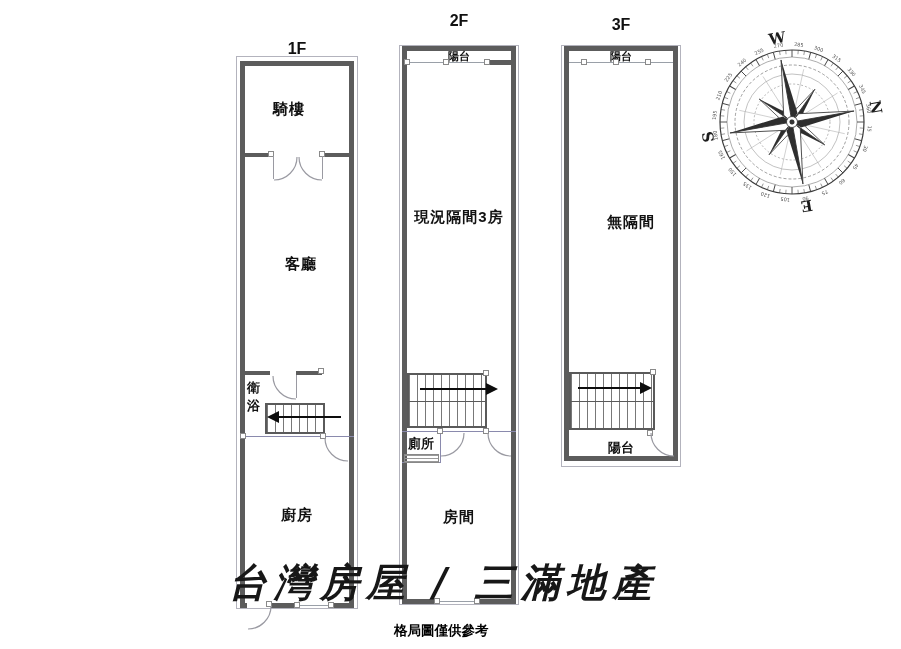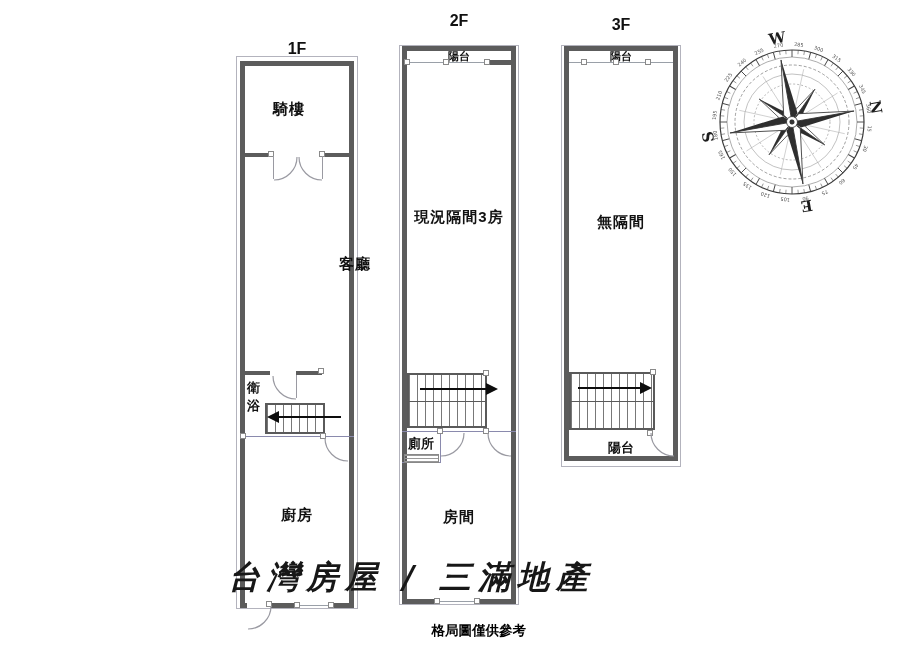--- a/index.html
+++ b/index.html
@@ -19,22 +19,22 @@
   .vert{width:17px;word-break:break-all;line-height:1.35;font-size:13px;}
   .stairs{position:absolute;box-sizing:border-box;border:2px solid #5a5a5a;
           background-image:repeating-linear-gradient(90deg,#787878 0,#787878 1px,transparent 1px,transparent 8px);}
   .stairs-mid{position:absolute;left:0;right:0;top:50%;height:1px;background:#5a5a5a;}
   .arc{position:absolute;}
   .arc path{fill:none;stroke:#9a9aa2;stroke-width:1.2;}
   .arrow-line{position:absolute;height:2px;background:#0d0d0d;}
   .ah-left{position:absolute;width:0;height:0;border-top:6px solid transparent;border-bottom:6px solid transparent;border-right:12px solid #0d0d0d;}
   .ah-right{position:absolute;width:0;height:0;border-top:6px solid transparent;border-bottom:6px solid transparent;border-left:12px solid #0d0d0d;}
   .watermark{position:absolute;font-family:"DejaVu Serif",serif;font-style:italic;font-weight:bold;
-             font-size:32px;letter-spacing:7px;color:#171717;white-space:nowrap;z-index:6;}
-  .caption{position:absolute;font-weight:bold;font-size:13.5px;color:#000;text-align:right;}
+             font-size:39px;letter-spacing:7px;color:#171717;white-space:nowrap;z-index:6;}
+  .caption{position:absolute;font-weight:bold;font-size:13.5px;color:#000;text-align:left;}
 </style>
 </head>
 <body>
 
 <div class="canvas">
 
   <div class="lbl f-title" style="left:236px;top:12px;width:122px;margin-top:28px;">1F</div>
   <div class="outer" style="left:236px;top:56px;width:120px;height:551px;"></div>
   <div class="w" style="left:240px;top:61px;width:114px;height:5px;"></div>
   <div class="w" style="left:240px;top:61px;width:5px;height:547px;"></div>
@@ -47,21 +47,21 @@
   <div class="mk" style="left:319px;top:151px;"></div>
   <div class="leaf" style="left:273px;top:156px;height:23px;"></div>
   <div class="leaf" style="left:322px;top:156px;height:23px;"></div>
   <svg class="arc" style="left:273px;top:156px;" width="25" height="25">
       <path d="M24 1 A23 23 0 0 1 1 24"></path>
     </svg>
   <svg class="arc" style="left:298px;top:156px;" width="25" height="25">
       <path d="M1 1 A23 23 0 0 0 24 24"></path>
     </svg>
 
-  <div class="lbl room" style="left:249px;top:255px;width:122px;text-align:right;">客廳</div>
+  <div class="lbl room" style="left:240px;top:255px;width:122px;">客廳</div>
 
   <div class="w" style="left:244px;top:371px;width:26px;height:4px;"></div>
   <div class="w" style="left:296px;top:371px;width:26px;height:4px;"></div>
   <div class="mk" style="left:318px;top:368px;"></div>
   <div class="leaf" style="left:296px;top:375px;height:23px;"></div>
   <svg class="arc" style="left:272px;top:375px;" width="25" height="25">
       <path d="M1 1 A23 23 0 0 0 24 24"></path>
     </svg>
   <div class="lbl vert" style="left:245px;top:379px;">衛浴</div>
 
@@ -137,21 +137,21 @@
   <div class="w" style="left:564px;top:46px;width:114px;height:5px;"></div>
   <div class="w" style="left:564px;top:46px;width:5px;height:415px;"></div>
   <div class="w" style="left:673px;top:46px;width:5px;height:415px;"></div>
   <div class="w" style="left:564px;top:456px;width:114px;height:5px;"></div>
   <div class="lbl small" style="left:561px;top:49px;width:120px;">陽台</div>
   <div class="tline" style="left:569px;top:62px;width:104px;"></div>
   <div class="mk" style="left:581px;top:59px;"></div>
   <div class="mk" style="left:613px;top:59px;"></div>
   <div class="mk" style="left:645px;top:59px;"></div>
 
-  <div class="lbl room" style="left:561px;top:213px;width:120px;">無隔間</div>
+  <div class="lbl room" style="left:561px;top:213px;width:120px;padding-left:10px;">無隔間</div>
 
   <div class="stairs" style="left:569px;top:372px;width:86px;height:58px;">
       <div class="stairs-mid"></div>
     </div>
   <div class="mk" style="left:650px;top:369px;"></div>
   <div class="arrow-line" style="left:578px;top:387px;width:62px;"></div>
   <div class="ah-right" style="left:640px;top:382px;"></div>
   <div class="lbl med" style="left:561px;top:439px;width:120px;">陽台</div>
   <div class="mk" style="left:647px;top:430px;"></div>
   <svg class="arc" style="left:650px;top:432px;" width="25" height="25">

